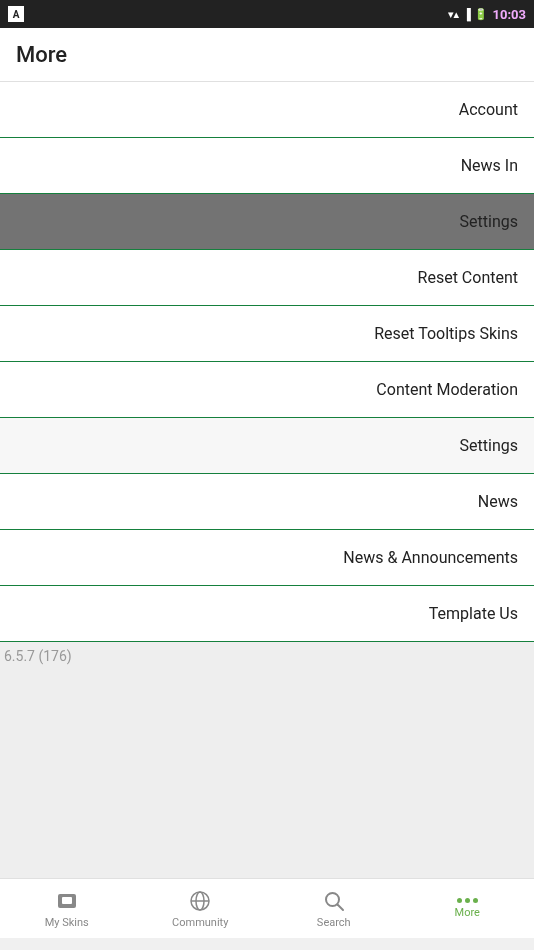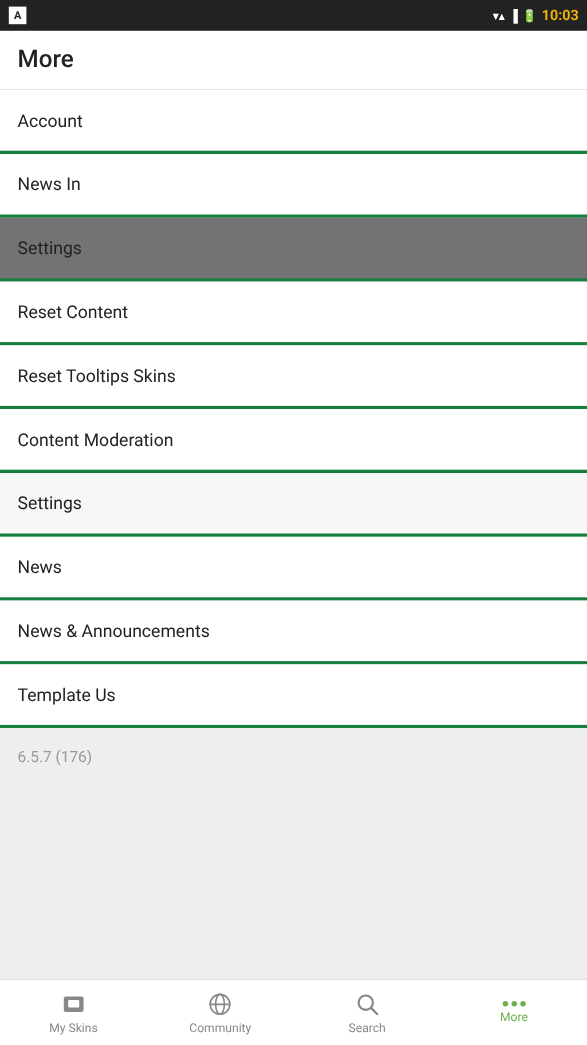--- a/index.html
+++ b/index.html
@@ -33,21 +33,21 @@
       align-items: center;
     }
 
     .status-bar-right {
       display: flex;
       align-items: center;
       gap: 4px;
     }
 
     .status-bar-time {
-      color: #eab308;
+      color: #f0abfc;
       font-size: 13px;
       font-weight: bold;
     }
 
     .status-icon {
       color: #ffffff;
       font-size: 11px;
     }
 
     
@@ -66,56 +66,57 @@
 
     
     .menu-list {
       background: #ffffff;
       width: 100%;
     }
 
     .menu-item {
       width: 100%;
       padding: 18px 16px;
-      border-bottom: 3px solid #15803d;
+      border-bottom: 1px solid #15803d;
       background: #ffffff;
       cursor: pointer;
       display: flex;
       align-items: center;
+      justify-content: flex-end;
     }
 
     .menu-item-text {
       font-size: 16px;
       color: #222222;
     }
 
     
     .version-section {
       background: #eeeeee;
-      padding: 16px;
+      padding: 4px;
       flex: 1;
     }
 
     .version-text {
       font-size: 14px;
       color: #999999;
     }
 
     
     .content-area {
       display: flex;
       flex-direction: column;
       height: calc(950px - 28px - 56px);
       overflow: hidden;
     }
 
     
     .bottom-nav {
       position: absolute;
-      bottom: 0;
+      bottom: 12px;
       width: 100%;
       height: 60px;
       background: #ffffff;
       border-top: 1px solid #e0e0e0;
       display: flex;
       align-items: stretch;
     }
 
     .nav-item {
       flex: 1;

